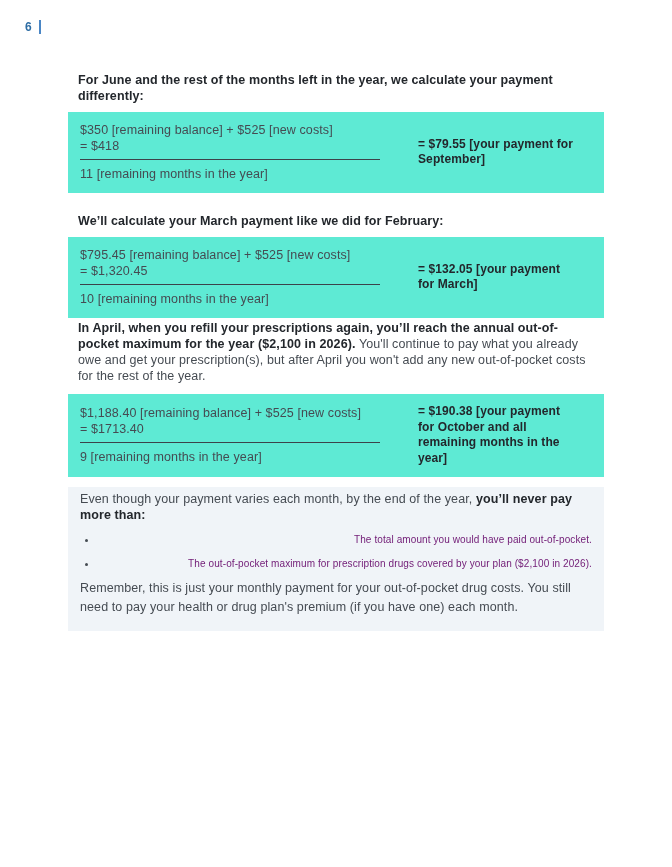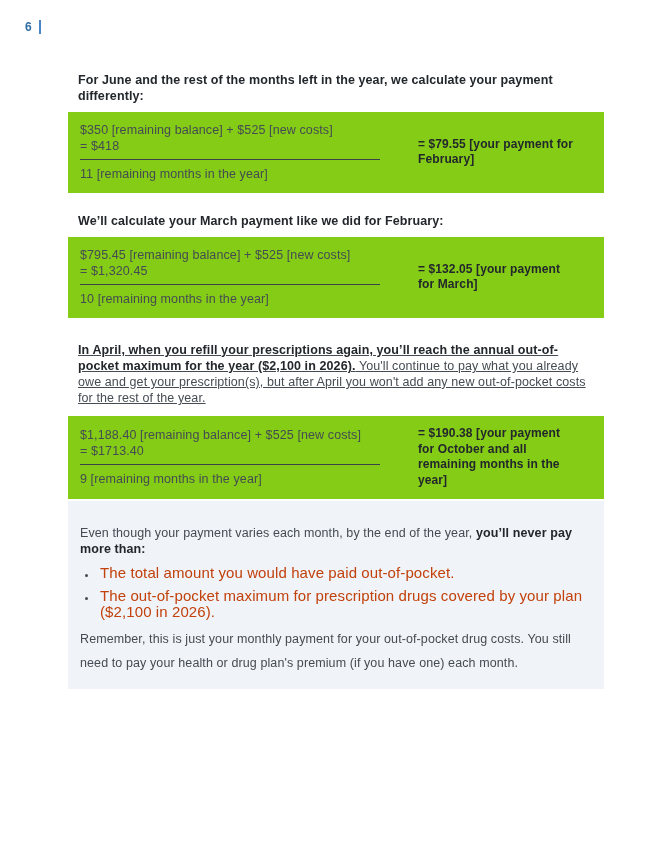--- a/index.html
+++ b/index.html
@@ -46,30 +46,29 @@
     padding: 0 10px;
     margin-bottom: 8px;
   }
   .heading.h-march { margin-top: 20px; }
   .para {
     font-size: 12.5px;
     line-height: 16px;
     letter-spacing: 0.1px;
     color: #454b52;
     padding: 0 10px;
-    margin-top: 24px;
+    margin-top: 2px;
     margin-bottom: 10px;
-    text-decoration: underline;
   }
   .para .bold-lead {
     font-weight: 700;
     color: #23272c;
   }
   .calc-box {
-    background: #84cc16;
+    background: #5eead4;
     padding: 10px 29px 11px 12px;
     display: flex;
     align-items: center;
   }
   .fraction {
     width: 312px;
     flex: 0 0 auto;
   }
   .frac-line {
     font-size: 12.5px;
@@ -86,52 +85,53 @@
     font-size: 12px;
     line-height: 15.5px;
     font-weight: 700;
     color: #23272c;
     letter-spacing: 0.1px;
     width: 180px;
     margin-left: 26px;
   }
   .summary-box {
     background: #f0f4f8;
-    margin-top: 2px;
-    padding: 24px 12px 14px 12px;
+    margin-top: 10px;
+    padding: 4px 12px 14px 12px;
   }
   .summary-intro {
     font-size: 12.5px;
     line-height: 16px;
     letter-spacing: 0.1px;
     color: #454b52;
   }
   .summary-intro .bold-part {
     font-weight: 700;
     color: #23272c;
   }
   .summary-bullets {
     margin: 8px 0 0 18px;
     padding: 0;
   }
   .summary-bullets li {
-    font-size: 15px;
+    font-size: 10px;
     line-height: 16px;
     letter-spacing: 0.1px;
-    color: #c2410c;
+    color: #701a75;
     margin-bottom: 7px;
     padding-left: 2px;
+    text-align: right;
   }
   .summary-bullets li::marker {
     color: #454b52;
     font-size: 11px;
   }
   .summary-closing {
     font-size: 12.5px;
-    line-height: 24px;
+    line-height: 19px;
     letter-spacing: 0.1px;
     color: #454b52;
     margin-top: 2px;
   }
 </style>
 </head>
 <body>
 
 <div class="page">
 
@@ -144,21 +144,21 @@
 
     <div class="heading">For June and the rest of the months left in the year, we calculate your payment differently:</div>
 
     <div class="calc-box">
       <div class="fraction">
         <div class="frac-line">$350 [remaining balance] + $525 [new costs]</div>
         <div class="frac-line">= $418</div>
         <div class="frac-bar"></div>
         <div class="frac-line">11 [remaining months in the year]</div>
       </div>
-      <div class="result">= $79.55 [your payment for February]</div>
+      <div class="result">= $79.55 [your payment for September]</div>
     </div>
 
     <div class="heading h-march">We’ll calculate your March payment like we did for February:</div>
 
     <div class="calc-box">
       <div class="fraction">
         <div class="frac-line">$795.45 [remaining balance] + $525 [new costs]</div>
         <div class="frac-line">= $1,320.45</div>
         <div class="frac-bar"></div>
         <div class="frac-line">10 [remaining months in the year]</div>

